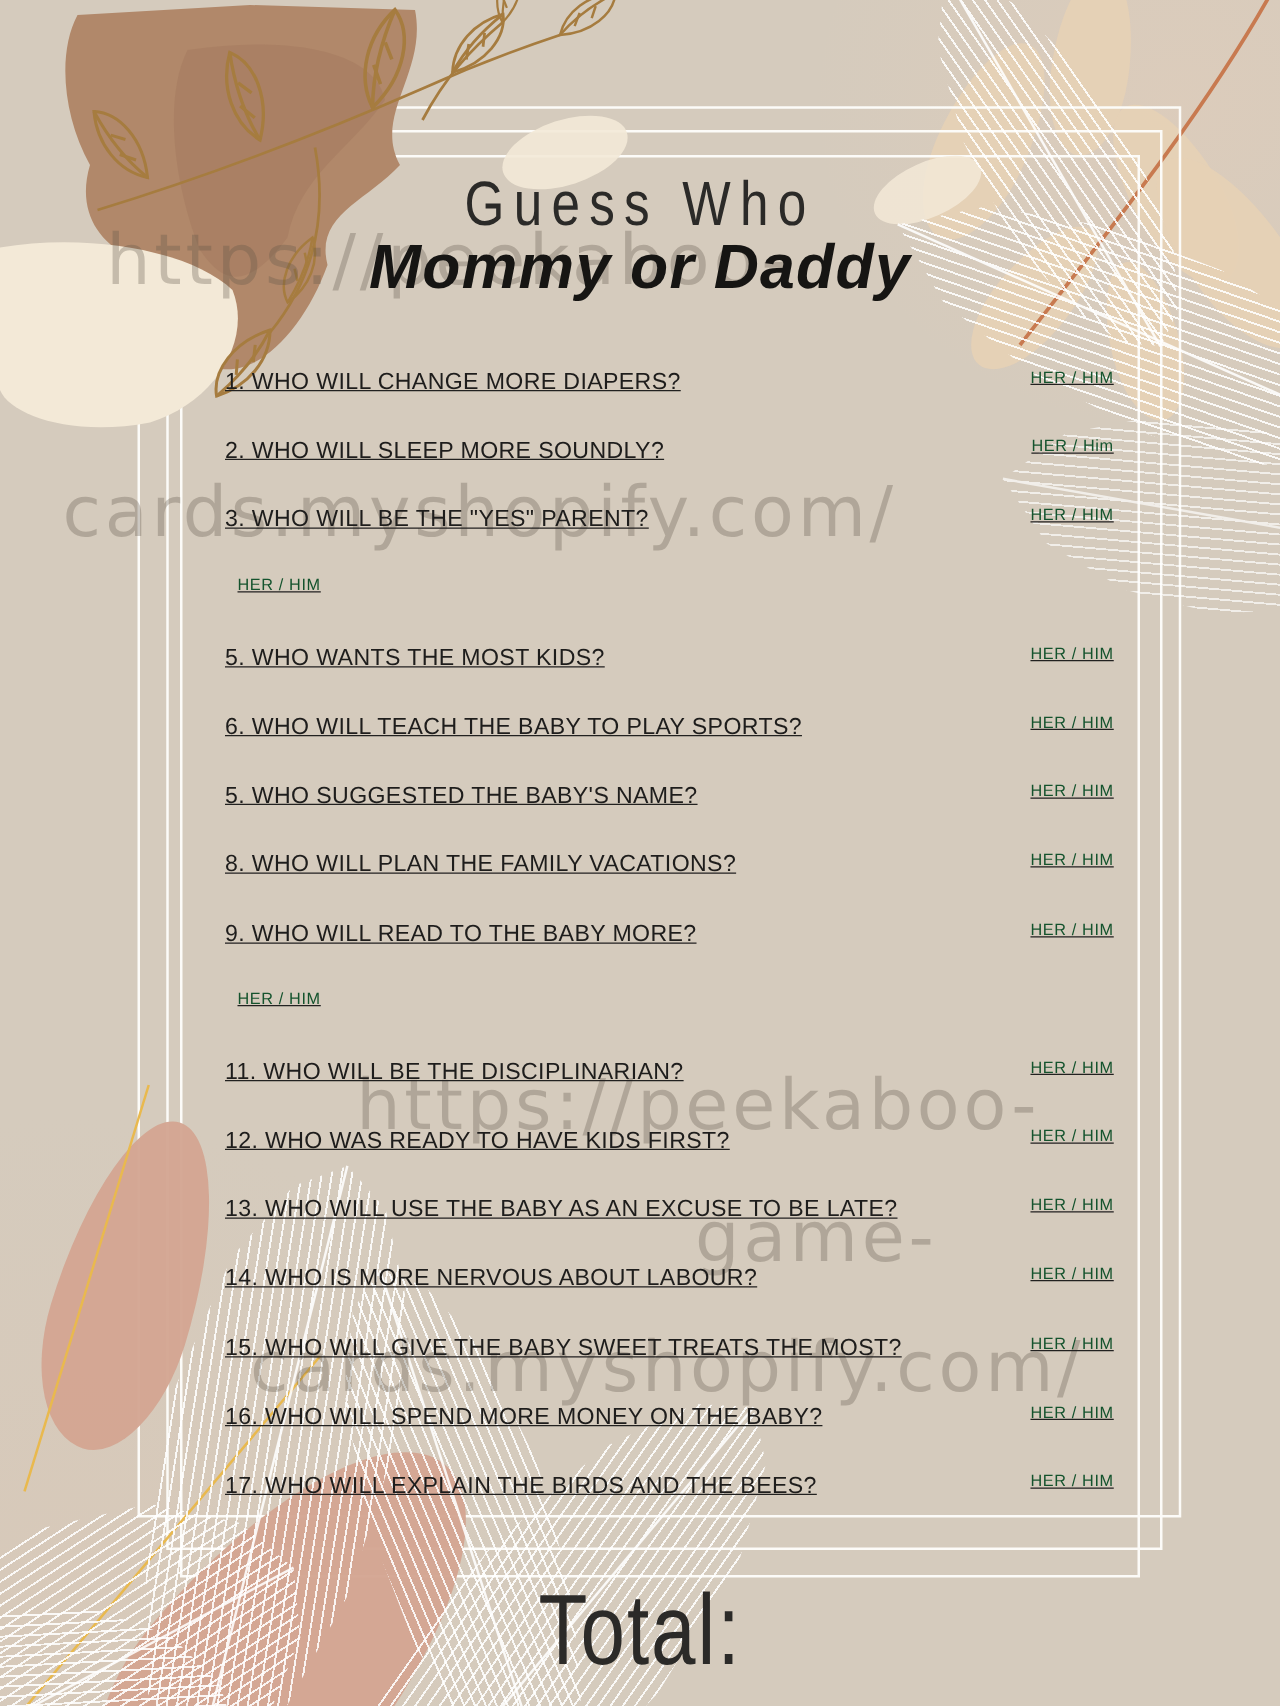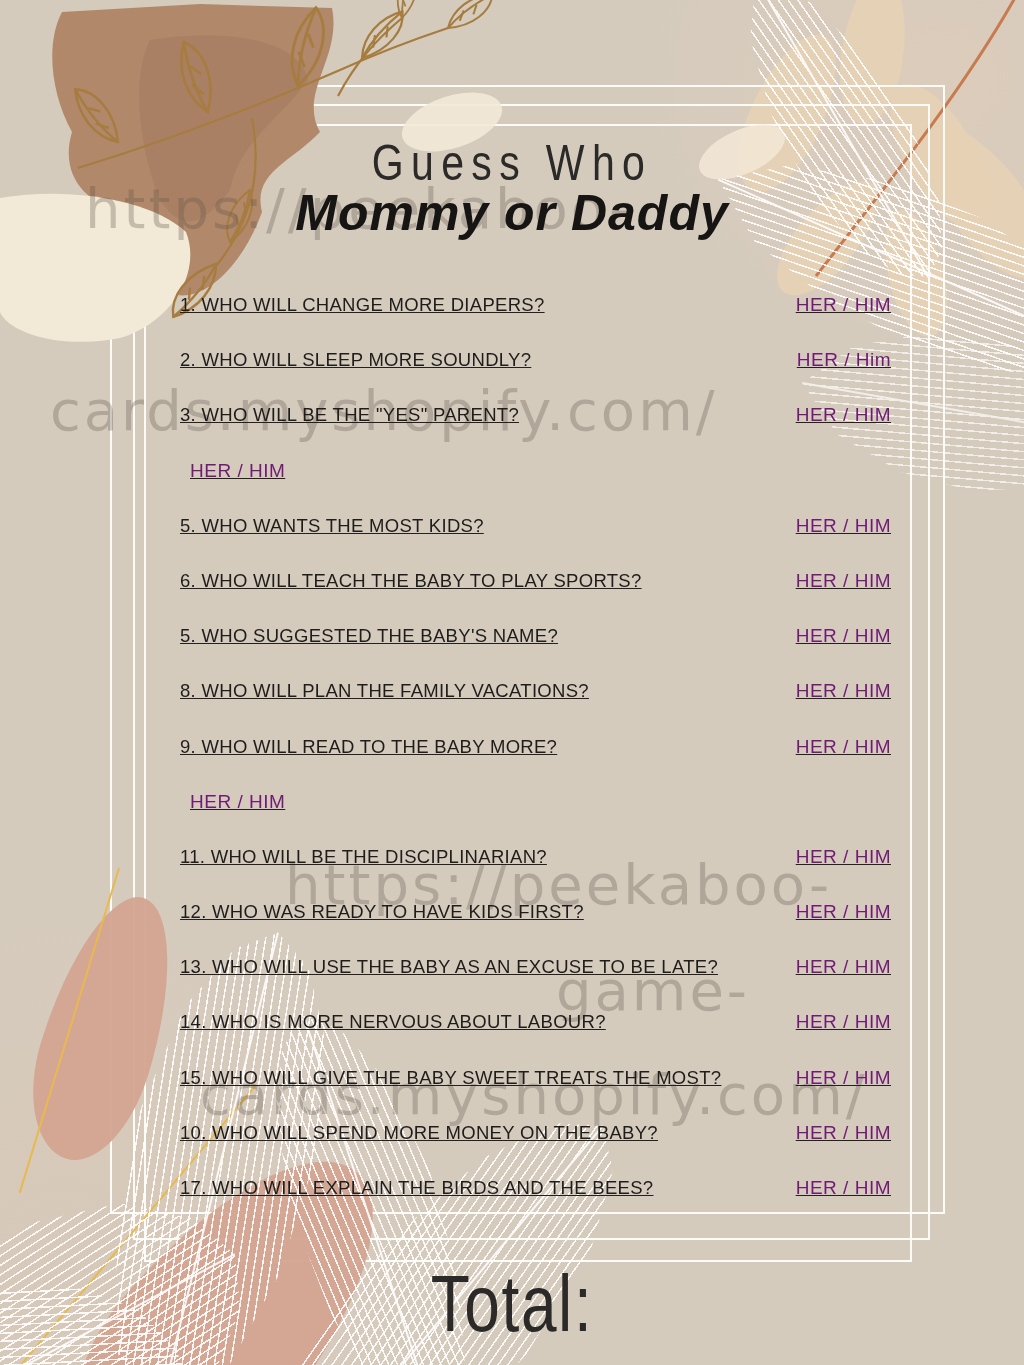--- a/index.html
+++ b/index.html
@@ -48,21 +48,21 @@
   .content{position:absolute;inset:0;z-index:7;}
   #title-small{position:absolute;left:0;right:0;top:134px;text-align:center;
     font-size:50px;font-weight:300;letter-spacing:9px;color:#2b2a28;
     transform:scaleX(.82);}
   #title-script{position:absolute;left:0;right:0;top:184px;text-align:center;
     font-family:Liberation Sans, sans-serif;font-style:italic;font-weight:bold;
     font-size:50px;color:#161513;letter-spacing:1px;}
   #qlist{position:absolute;left:180px;top:294px;width:711px;text-decoration:underline;}
   .q-row{height:55.2px;display:flex;justify-content:space-between;align-items:flex-start;}
   .q-text{font-size:18.5px;letter-spacing:.3px;white-space:nowrap;color:#1e1d1c;}
-  .q-opt{font-size:19px;letter-spacing:.5px;white-space:nowrap;color:#701a75;padding-left:10px;}
+  .q-opt{font-size:13px;letter-spacing:.5px;white-space:nowrap;color:#14532d;padding-left:10px;}
   #total-label{position:absolute;left:0;right:0;top:1258px;text-align:center;
     font-size:80px;font-weight:300;letter-spacing:2px;color:#2b2a28;transform:scaleX(.80);}
 </style>
 </head>
 <body>
 
 <div id="page">
 
   <div class="bleaf" style="left:752px;top:28px;width:72px;height:170px;transform:rotate(25deg);"></div>
   <div class="bleaf" style="left:842px;top:-25px;width:62px;height:150px;transform:rotate(8deg);"></div>
@@ -199,21 +199,21 @@
         </div>
       <div class="q-row">
           <span class="q-text">14. WHO IS MORE NERVOUS ABOUT LABOUR?</span>
           <span class="q-opt">HER / HIM</span>
         </div>
       <div class="q-row">
           <span class="q-text">15. WHO WILL GIVE THE BABY SWEET TREATS THE MOST?</span>
           <span class="q-opt">HER / HIM</span>
         </div>
       <div class="q-row">
-          <span class="q-text">10. WHO WILL SPEND MORE MONEY ON THE BABY?</span>
+          <span class="q-text">16. WHO WILL SPEND MORE MONEY ON THE BABY?</span>
           <span class="q-opt">HER / HIM</span>
         </div>
       <div class="q-row">
           <span class="q-text">17. WHO WILL EXPLAIN THE BIRDS AND THE BEES?</span>
           <span class="q-opt">HER / HIM</span>
         </div>
     </div>
 
     <div id="total-label">Total:</div>
   </div>

